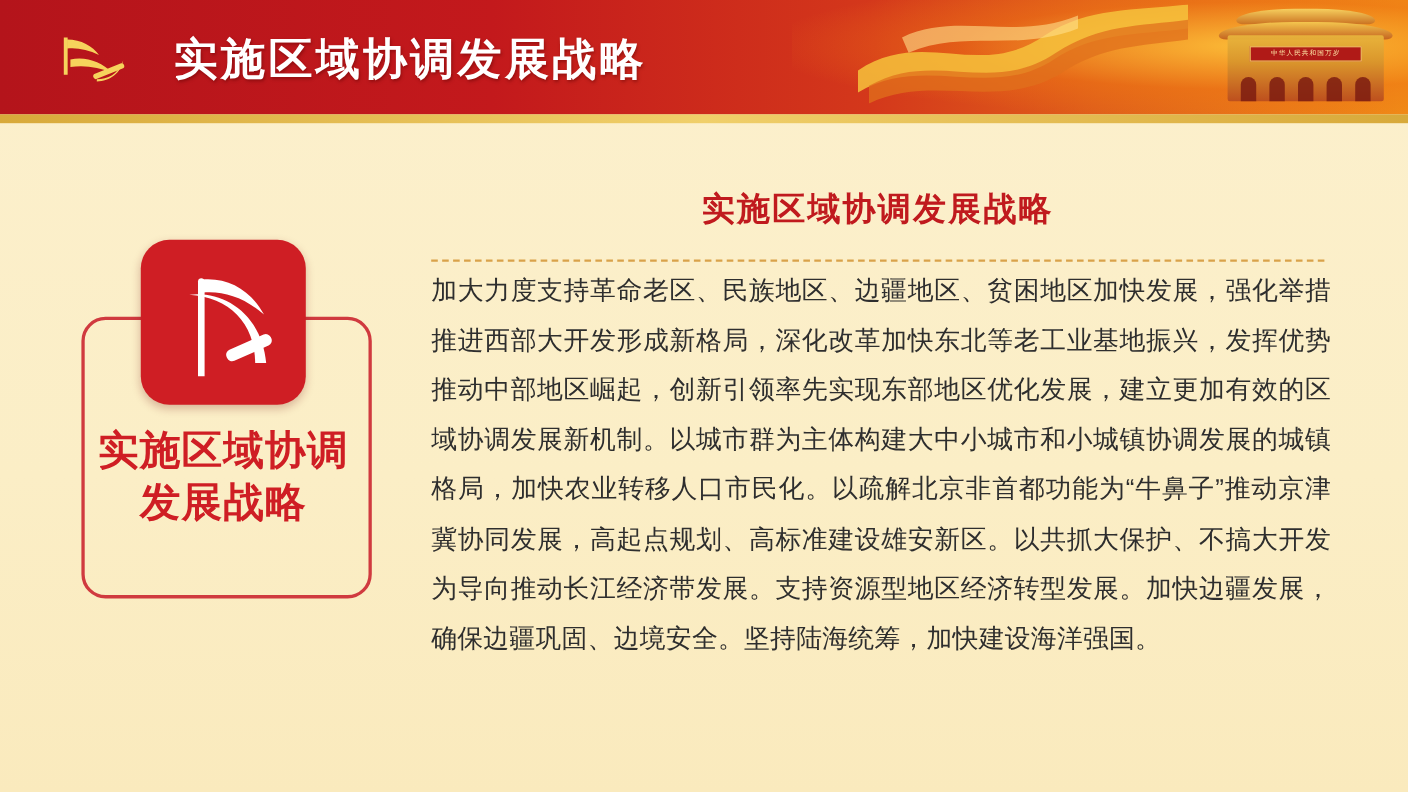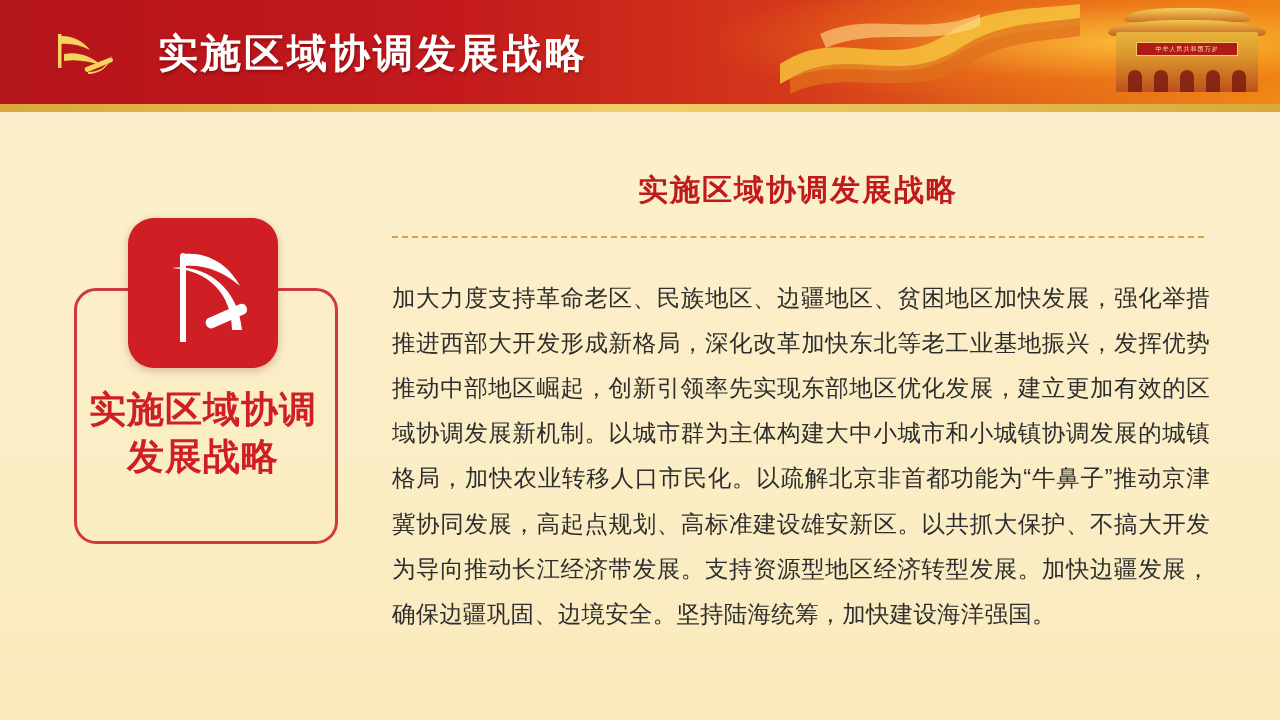--- a/index.html
+++ b/index.html
@@ -174,21 +174,21 @@
     position: absolute;
     left: 392px;
     top: 236px;
     width: 812px;
     height: 0;
     border-top: 2px dashed #d9a24a;
   }
   .body-text {
     position: absolute;
     left: 392px;
-    top: 276px;
+    top: 242px;
     width: 818px;
     font-size: 23.5px;
     line-height: 1.92;
     color: #2e2e2e;
     text-align: justify;
     letter-spacing: 0.2px;
   }
 </style>
 </head>
 <body>

